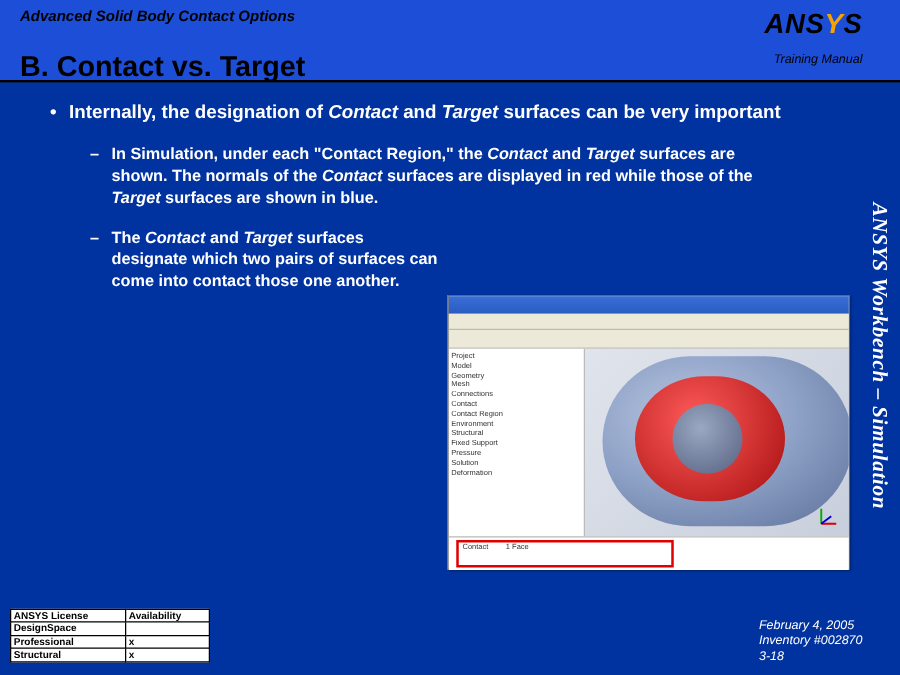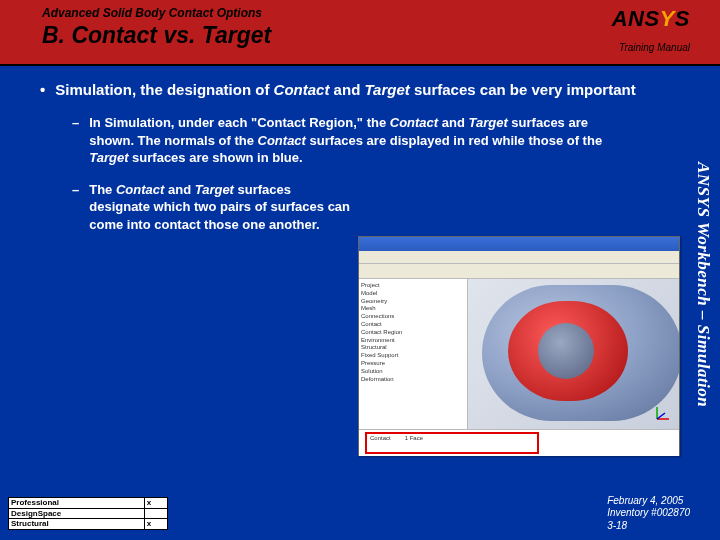--- a/index.html
+++ b/index.html
@@ -1,19 +1,19 @@
 <!DOCTYPE html>
 <html><head>
 <meta charset="utf-8">
 <style>
   html,body{margin:0;padding:0}
   body{width:720px;height:540px;background:#0033a0;font-family:Arial,Helvetica,sans-serif;position:relative;overflow:hidden}
-  .header{background:#b91c1c;padding:6px 30px 2px 42px;height:56px;position:relative;border-bottom:2px solid #000}
+  .header{background:#1d4ed8;padding:6px 30px 2px 16px;height:56px;position:relative;border-bottom:2px solid #000}
   .chapter{font-size:12px;font-weight:bold;font-style:italic;color:#000}
-  .title{font-size:23px;font-weight:bold;font-style:italic;color:#000;margin-top:2px}
+  .title{font-size:23px;font-weight:bold;color:#000;margin-top:20px}
   .logo{position:absolute;right:30px;top:6px;text-align:left}
   .logo-text{font-weight:900;font-style:italic;font-size:22px;letter-spacing:0.5px;color:#000}
   .logo-text .y{color:#f5a300}
   .tm{position:absolute;right:30px;top:42px;font-size:10px;font-style:italic;color:#000}
   .content{padding:14px 60px 0 40px;color:#fff}
   .b1{font-size:15px;font-weight:bold;display:flex;gap:10px;line-height:1.35}
   .b1 .dot{flex:0 0 auto}
   .em{font-style:italic}
   .b2{font-size:13px;font-weight:bold;margin:14px 0 0 32px;display:flex;gap:10px;line-height:1.35;max-width:560px}
   .b2 .dash{flex:0 0 auto}
@@ -47,21 +47,21 @@
   <div class="title">B.  Contact vs. Target</div>
   <div class="logo">
     <span class="logo-text"><span>ANS</span><span class="y">Y</span><span>S</span></span>
   </div>
   <div class="tm">Training Manual</div>
 </div>
 
 <div class="content">
   <div class="b1">
     <span class="dot">•</span>
-    <span><span>Simulation, the designation of </span><span class="em">Contact</span><span> and </span><span class="em">Target</span><span> surfaces can be very important</span></span>
+    <span><span>Internally, the designation of </span><span class="em">Contact</span><span> and </span><span class="em">Target</span><span> surfaces can be very important</span></span>
   </div>
   <div class="b2">
     <span class="dash">–</span>
     <span><span>In Simulation, under each "Contact Region," the </span><span class="em">Contact</span><span> and </span><span class="em">Target</span><span> surfaces are shown.  The normals of the </span><span class="em">Contact</span><span> surfaces are displayed in red while those of the </span><span class="em">Target</span><span> surfaces are shown in blue.</span></span>
   </div>
   <div class="b2 b2b">
     <span class="dash">–</span>
     <span><span>The </span><span class="em">Contact</span><span> and </span><span class="em">Target</span><span> surfaces designate which two pairs of surfaces can come into contact those one another.</span></span>
   </div>
 </div>
@@ -106,27 +106,31 @@
       <div class="redbox-inner">
         <span>Contact</span>
         <span>1 Face</span>
       </div>
     </div>
   </div>
 </div>
 
 <table class="footer-table">
   <tbody>
-  <tr>
-        <td>Professional</td>
-        <td>x</td>
+      <tr>
+        <th>ANSYS License</th>
+        <th>Availability</th>
       </tr>
   <tr>
         <td>DesignSpace</td>
         <td></td>
+      </tr>
+  <tr>
+        <td>Professional</td>
+        <td>x</td>
       </tr>
   <tr>
         <td>Structural</td>
         <td>x</td>
       </tr>
 </tbody>
   </table>
 
 <div class="footer">
   <div>February 4, 2005</div>

